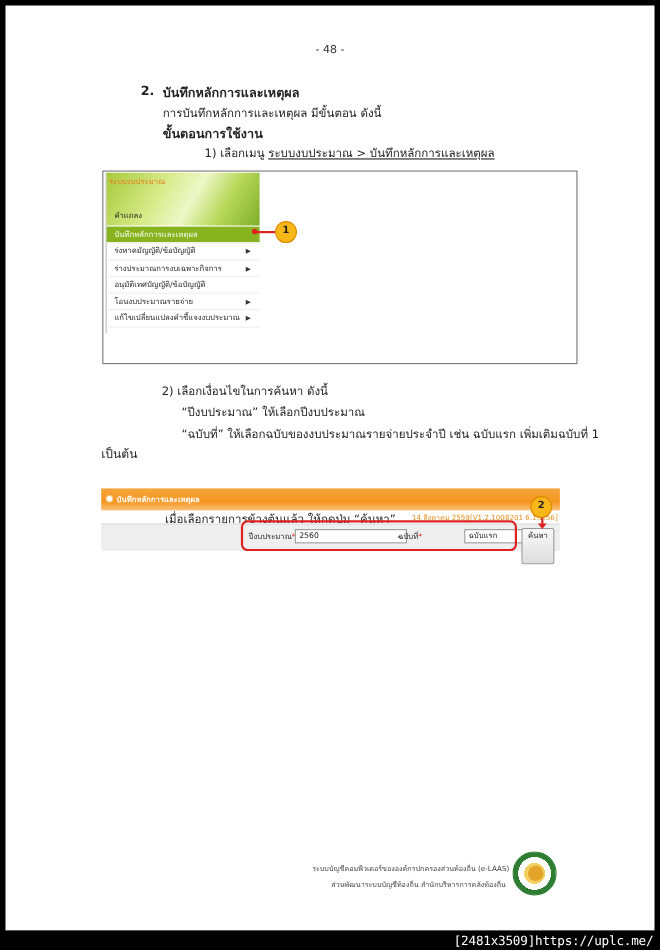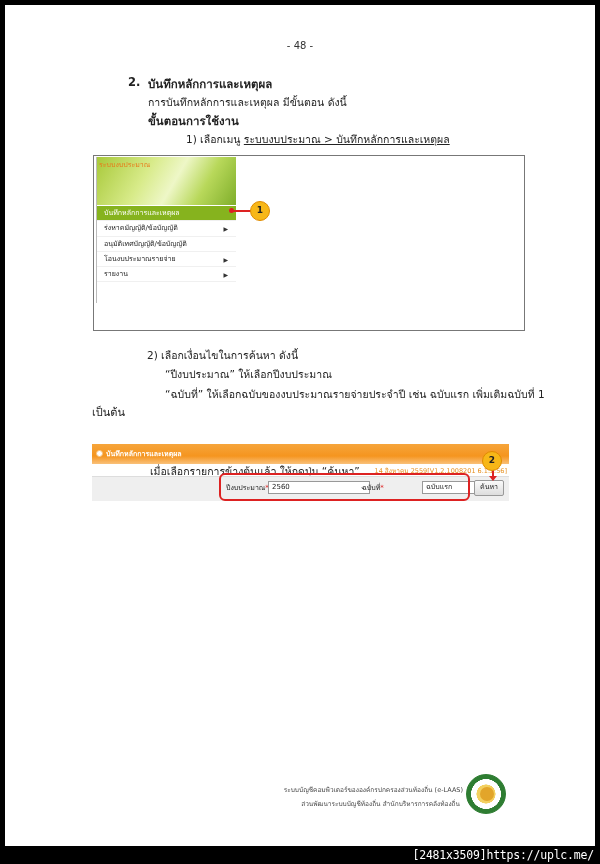--- a/index.html
+++ b/index.html
@@ -108,21 +108,21 @@
     .req { color: #d22; }
     .select {
       position: absolute; height: 13px; background: #fff; border: 1px solid #999;
       font-size: 7px; line-height: 11px; padding-left: 3px; color: #222;
     }
     .select .chev {
       position: absolute; right: 1px; top: 0; width: 10px; height: 11px; font-size: 7px;
       text-align: center; line-height: 11px; color: #444;
     }
     .search-button {
-      position: absolute; left: 474px; top: 480px; width: 30px; height: 16px;
+      position: absolute; left: 474px; top: 480px; width: 30px; height: 33px;
       background: linear-gradient(#fafafa, #ddd); border: 1px solid #999; border-radius: 2px;
       font-size: 7px; text-align: center; line-height: 13px; color: #222;
     }
     .callout2-line { position: absolute; left: 492px; top: 470px; width: 2px; height: 8px; background: #d22; }
     .callout2-arrow {
       position: absolute; left: 489px; top: 476px; width: 0; height: 0;
       border-left: 4px solid transparent; border-right: 4px solid transparent; border-top: 5px solid #d22;
     }
 
     
@@ -150,38 +150,45 @@
 <div class="intro-text">การบันทึกหลักการและเหตุผล มีขั้นตอน ดังนี้</div>
 <div class="steps-heading">ขั้นตอนการใช้งาน</div>
 <div class="step1">
   <span>1)  เลือกเมนู </span><span class="link">ระบบงบประมาณ &gt; บันทึกหลักการและเหตุผล</span>
 </div>
 
 <div class="menu-shot">
   <div class="menu-panel">
     <div class="menu-header">
       <div class="menu-header-title">ระบบงบประมาณ</div>
+      <div class="menu-item second">
+        <span>คำแถลง</span>
+      </div>
     </div>
     <div class="menu-list">
       <div class="menu-item active">
         <span>บันทึกหลักการและเหตุผล</span>
       </div>
       <div class="menu-item">
         <span>ร่งหาคมัญญัติ/ข้อบัญญัติ</span>
         <span class="arrow">▶</span>
       </div>
       <div class="menu-item">
+        <span>ร่างประมาณการงบเฉพาะกิจการ</span>
+        <span class="arrow">▶</span>
+      </div>
+      <div class="menu-item">
         <span>อนุมัติเทศบัญญัติ/ข้อบัญญัติ</span>
       </div>
       <div class="menu-item">
         <span>โอนงบประมาณรายจ่าย</span>
         <span class="arrow">▶</span>
       </div>
       <div class="menu-item">
-        <span>รายงาน</span>
+        <span>แก้ไขเปลี่ยนแปลงคำชี้แจงงบประมาณ</span>
         <span class="arrow">▶</span>
       </div>
     </div>
   </div>
 </div>
 <div class="callout-dot"></div>
 <div class="callout-line"></div>
 <div class="badge badge-1">1</div>
 
 <div class="step2">2)   เลือกเงื่อนไขในการค้นหา ดังนี้</div>

